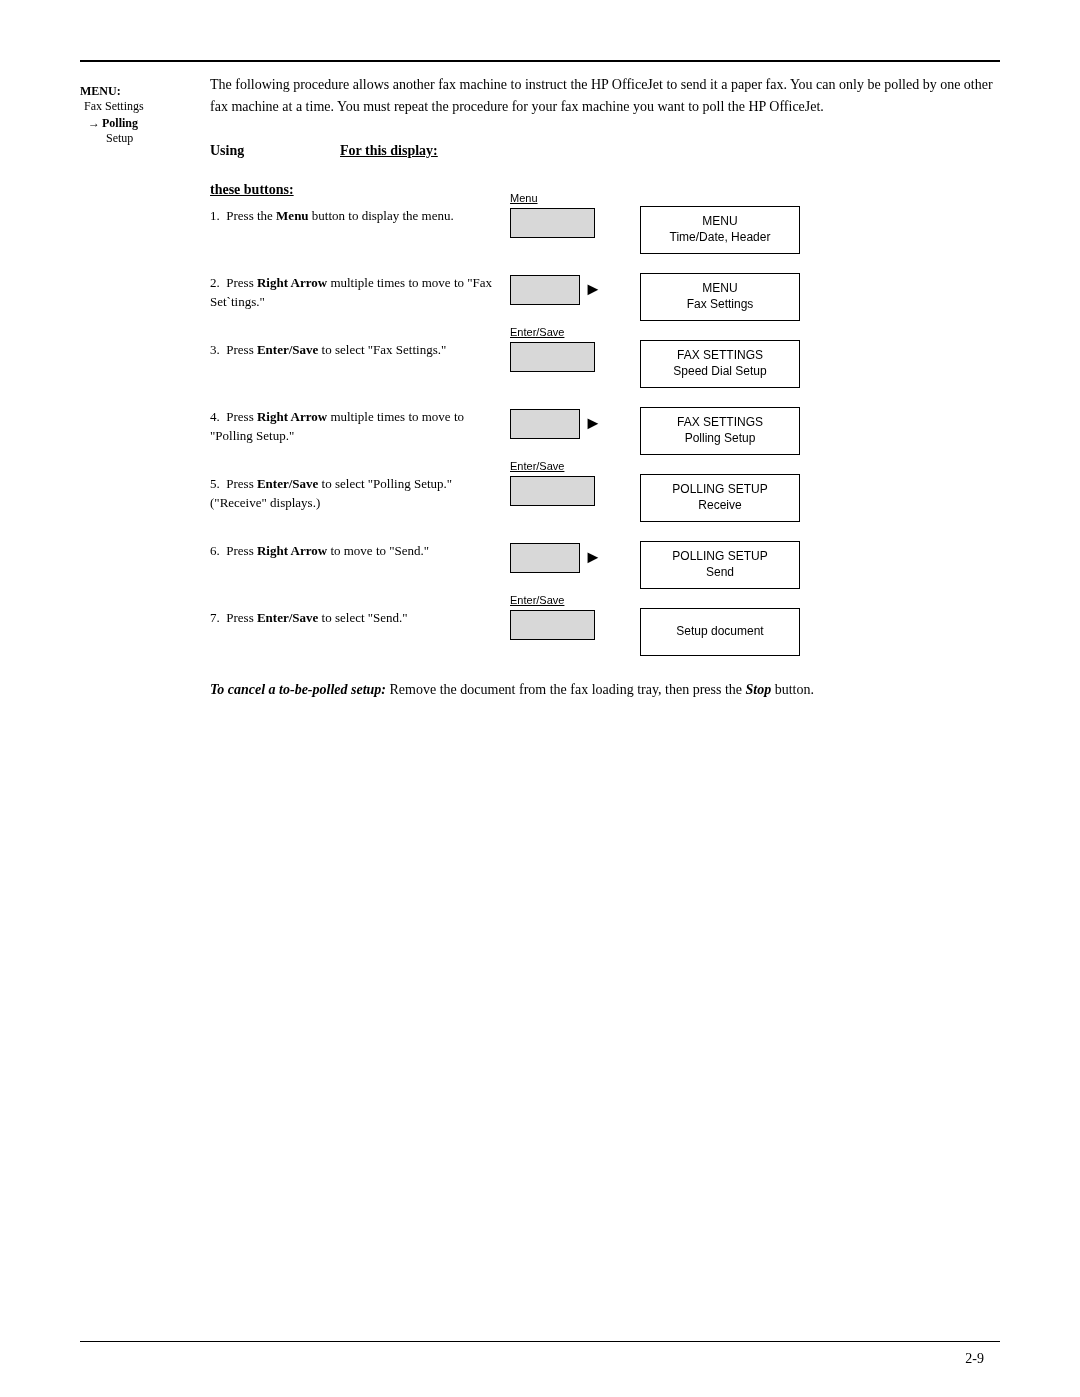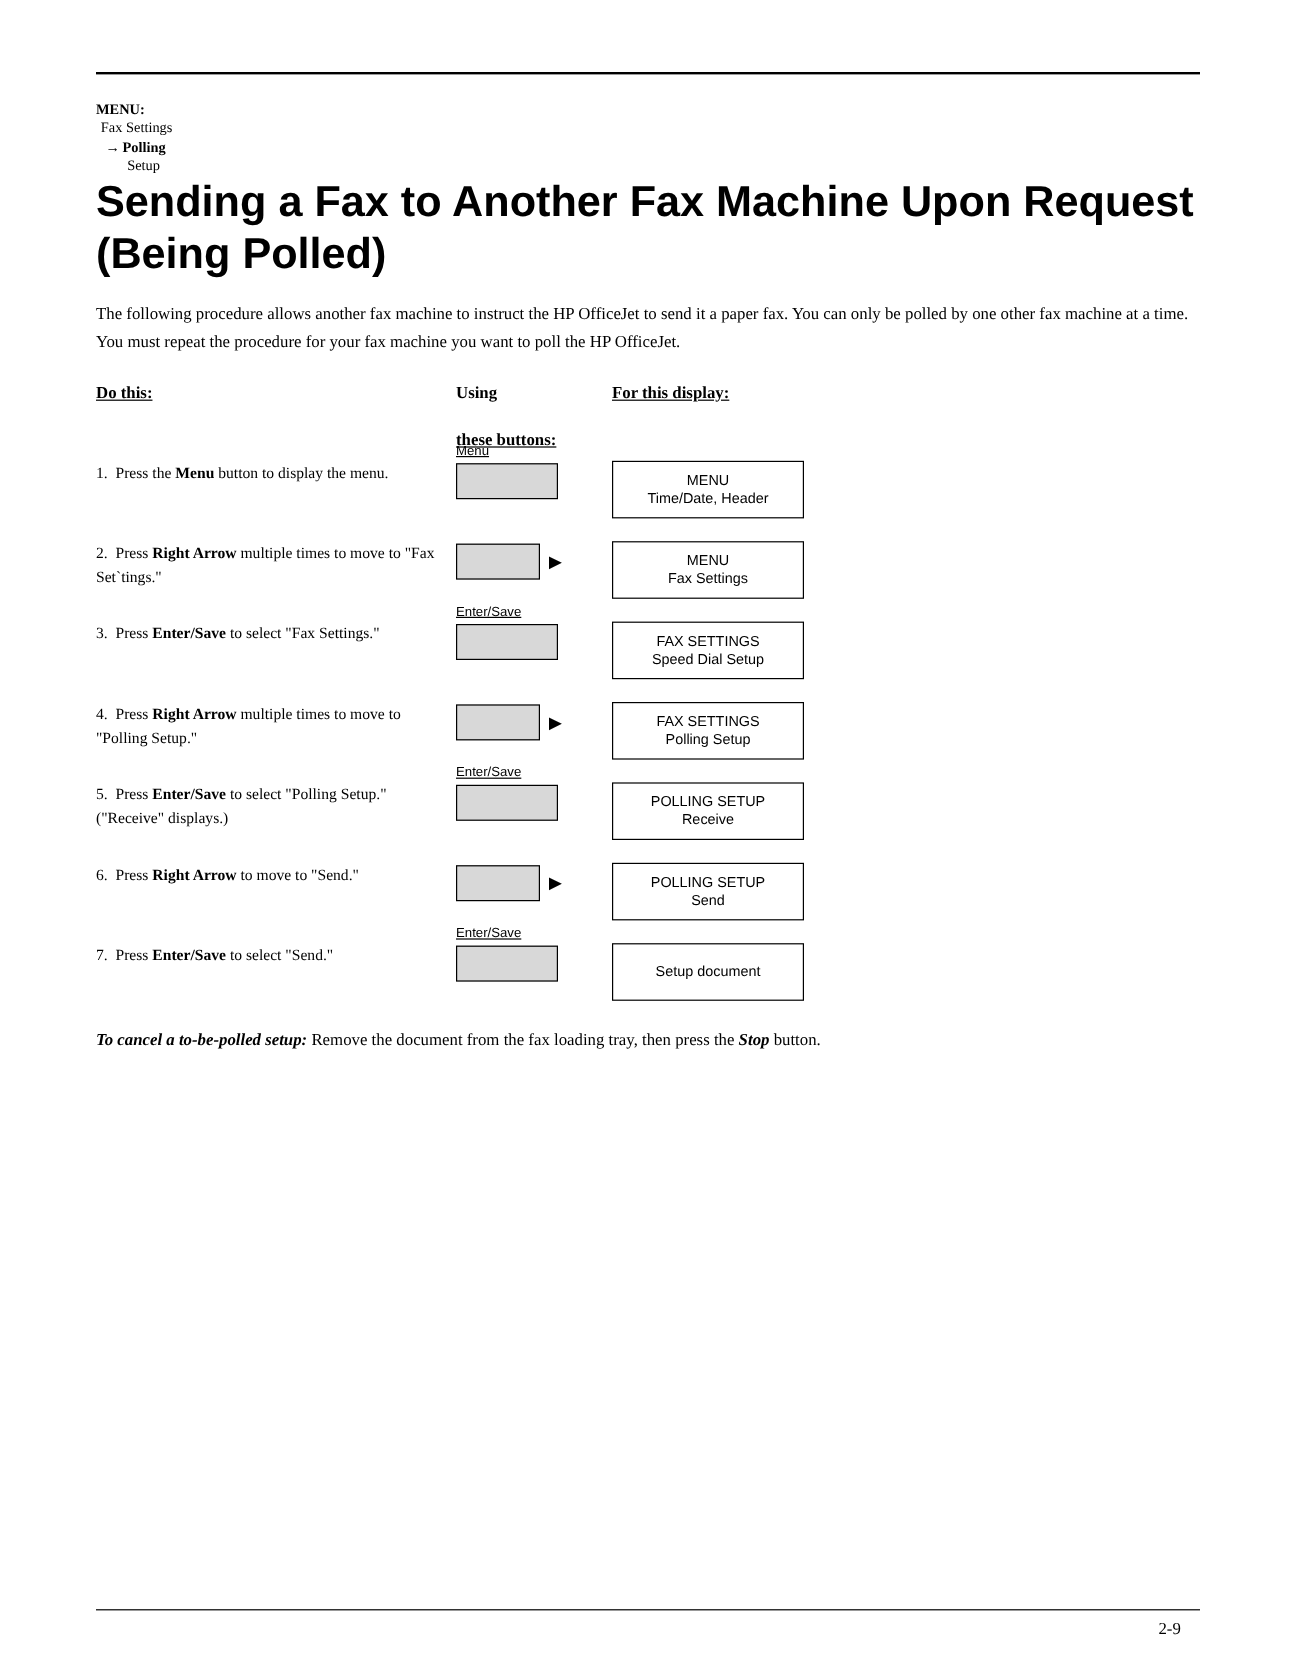--- a/index.html
+++ b/index.html
@@ -35,21 +35,21 @@
 
     .page-number {
       position: absolute;
       bottom: 30px;
       right: 96px;
       font-size: 14px;
     }
 
     .content-area {
       display: flex;
-      flex-direction: column;
+      flex-direction: row;
       gap: 0;
       margin-top: 0;
     }
 
     
     .sidebar {
       width: 130px;
       flex-shrink: 0;
       padding-top: 10px;
       font-size: 12px;
@@ -269,26 +269,24 @@
         <span class="sidebar-arrow">→</span>
         <div>
           <div class="sidebar-bold">Polling</div>
           <div class="sidebar-item">Setup</div>
         </div>
       </div>
     </div>
 
     <div class="main-content">
 
-      <h1>Sending a Fax to Another Fax Machine Upon Request (Being Polled)</h1>
 
       <p class="intro-text">The following procedure allows another fax machine to instruct the HP OfficeJet to send it a paper fax. You can only be polled by one other fax machine at a time. You must repeat the procedure for your fax machine you want to poll the HP OfficeJet.</p>
 
       <div class="column-headers-row">
-        <div class="col-do-this">Do this:</div>
         <div style="width:130px;">
           <div style="font-weight:bold;font-size:14px;">Using</div>
           <div class="col-using-sub">these buttons:</div>
         </div>
         <div class="col-display">For this display:</div>
       </div>
 
       <div class="steps-row">
         <div class="step-text-col">
           <span>1.&nbsp; Press the <strong>Menu</strong> button to display the menu.</span>

